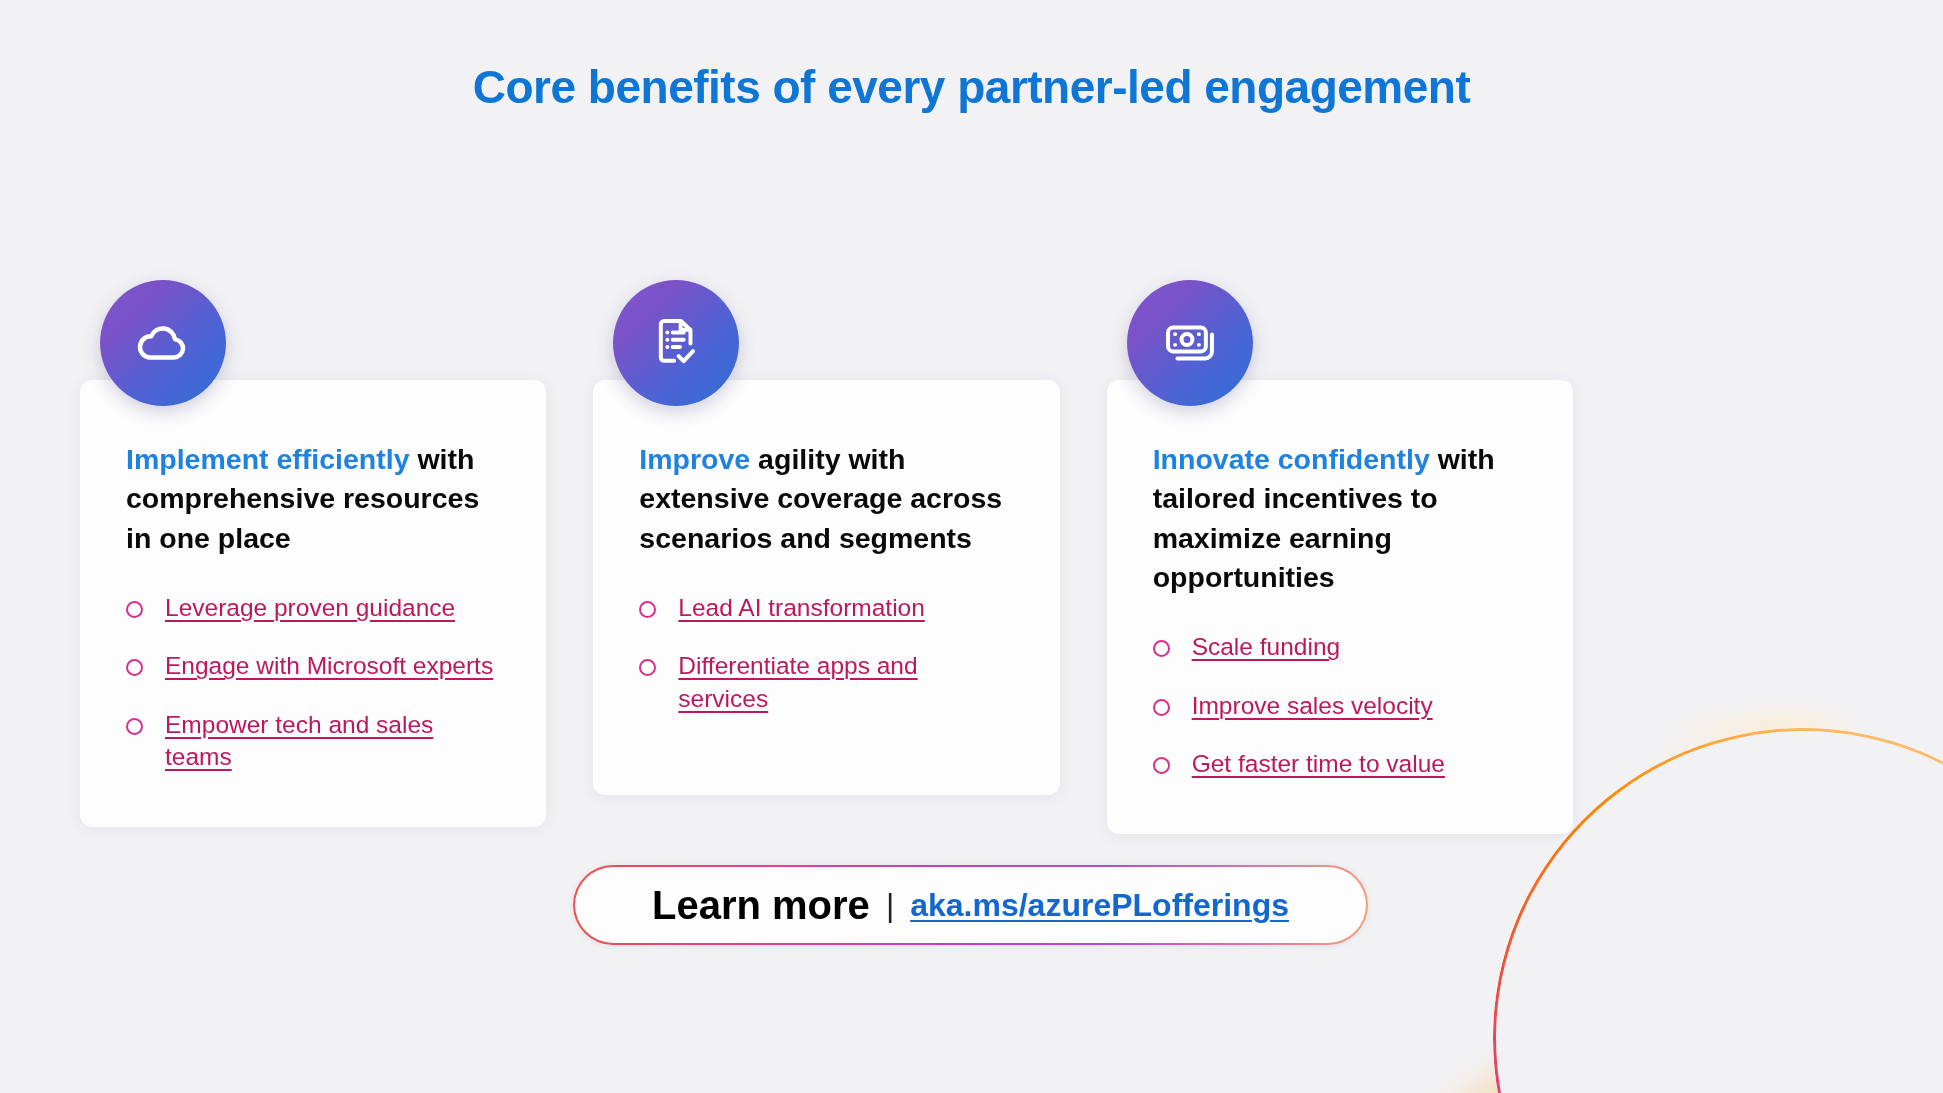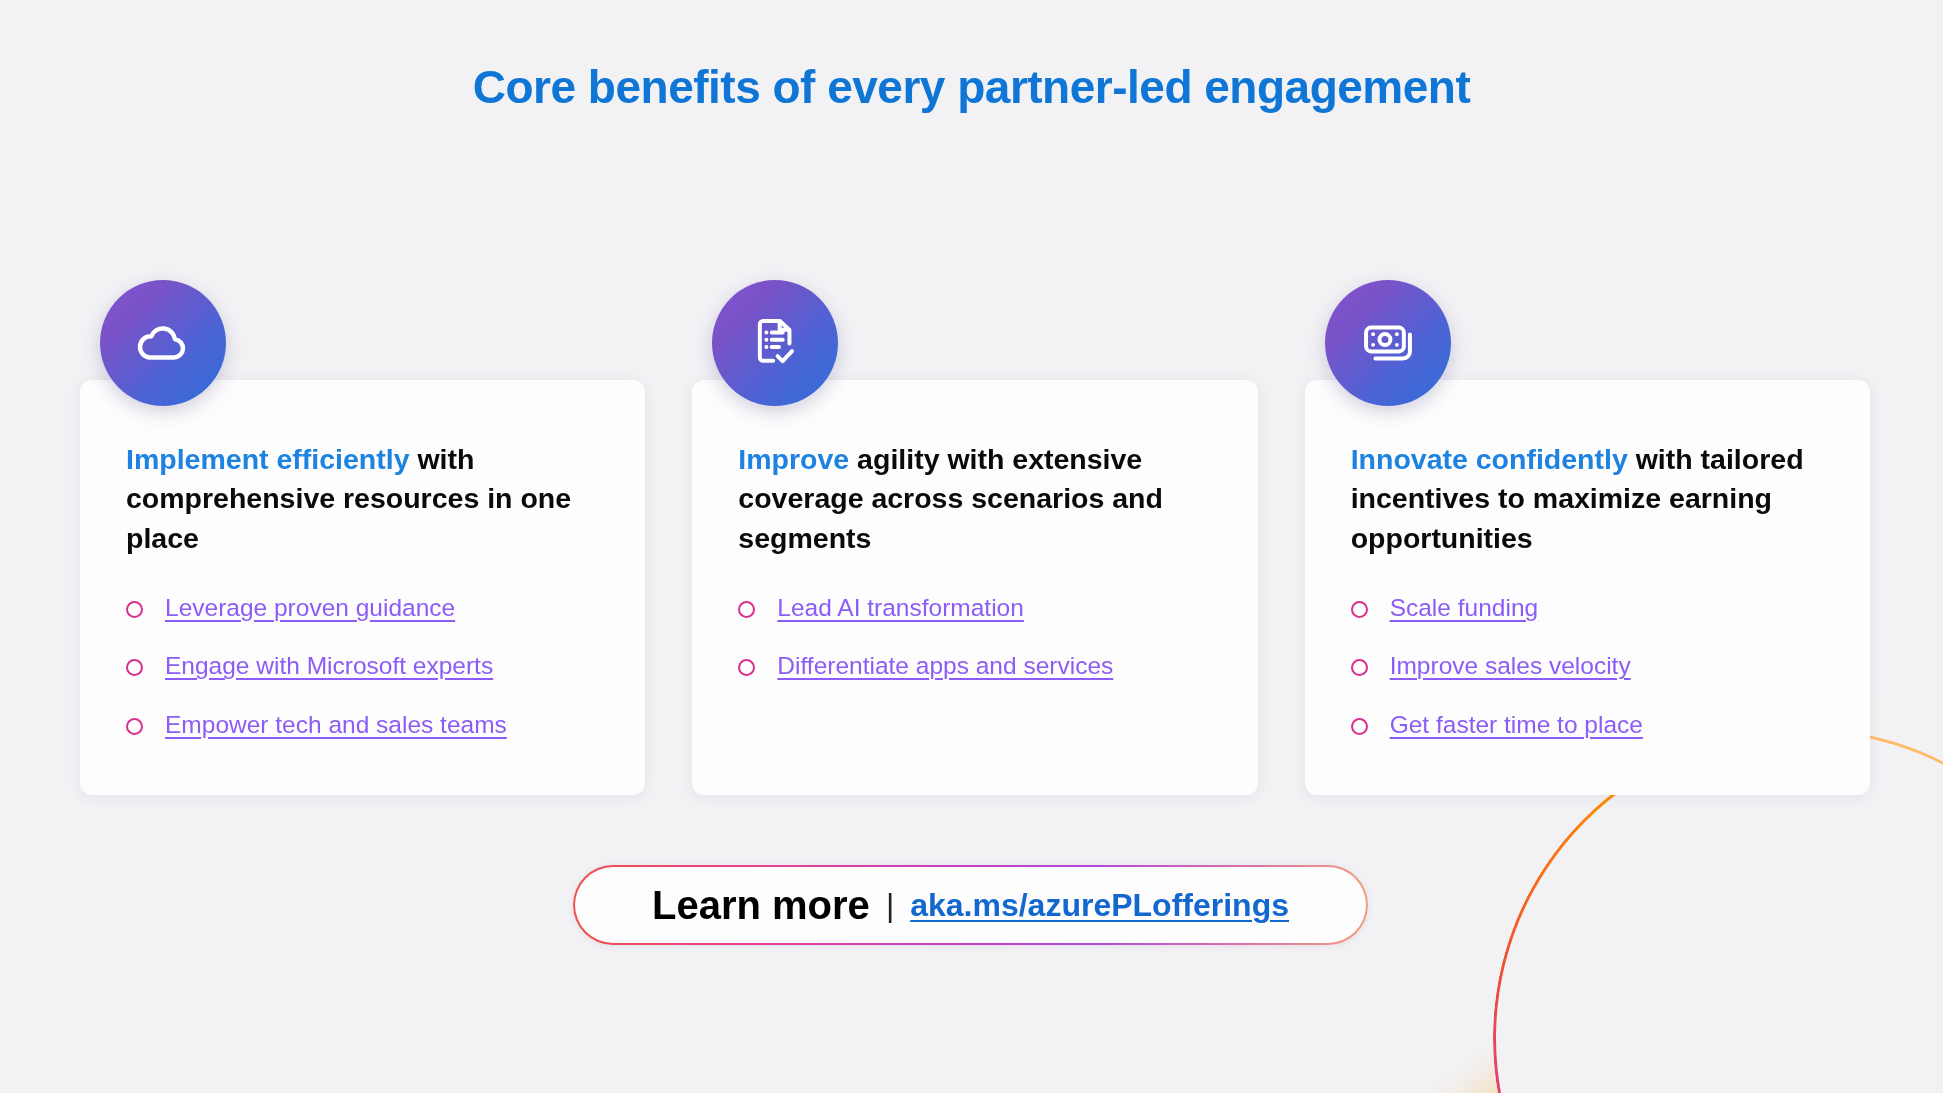--- a/index.html
+++ b/index.html
@@ -60,21 +60,21 @@
     font-size:46px;
     font-weight:700;
     letter-spacing:-0.5px;
     color:#0f76d6;
   }
 
   
   .cards {
     position:absolute;
     left:80px; top:380px;
-    width:1790px;
+    width:1493px;
     display:flex;
     gap:47px;
   }
   .card-wrap { position:relative; width:568px; }
 
   .card {
     position:relative;
     background:#fdfdfd;
     border-radius:12px;
     box-shadow:0 2px 14px rgba(60,60,90,0.08);
@@ -117,21 +117,21 @@
     flex:0 0 auto;
     width:17px; height:17px;
     margin-top:9px;
     border-radius:50%;
     border:2.2px solid #d8308f;
     background:#fff;
   }
   .bullet-link {
     font-size:24.5px;
     line-height:1.32;
-    color:#8b5cf6;
+    color:#be185d;
     text-decoration:underline;
     text-underline-offset:4px;
     text-decoration-thickness:1.6px;
     cursor:pointer;
   }
 
   
   .cta {
     position:absolute;
     left:573px; top:865px;
@@ -244,21 +244,21 @@
           <li class="bullet">
             <span class="ring"></span>
             <span class="bullet-link">Scale funding</span>
           </li>
           <li class="bullet">
             <span class="ring"></span>
             <span class="bullet-link">Improve sales velocity </span>
           </li>
           <li class="bullet">
             <span class="ring"></span>
-            <span class="bullet-link">Get faster time to place </span>
+            <span class="bullet-link">Get faster time to value </span>
           </li>
         </ul>
       </div>
     </div>
 
   </div>
 
   <div class="cta">
     <div class="cta-inner">
       <span class="cta-label">Learn more</span>

